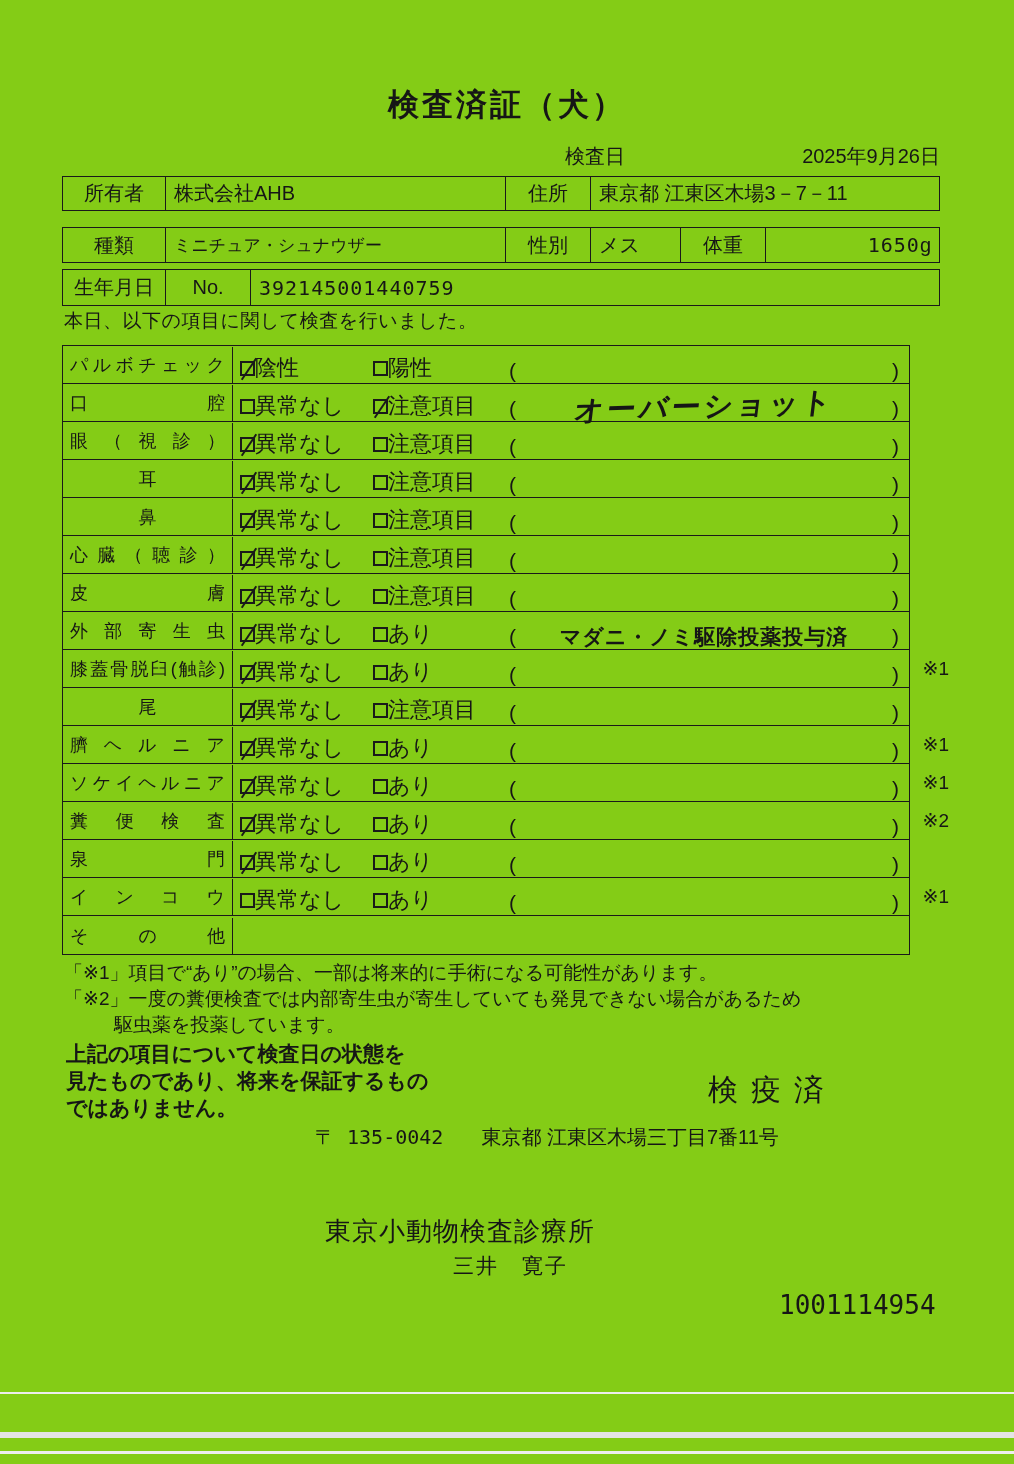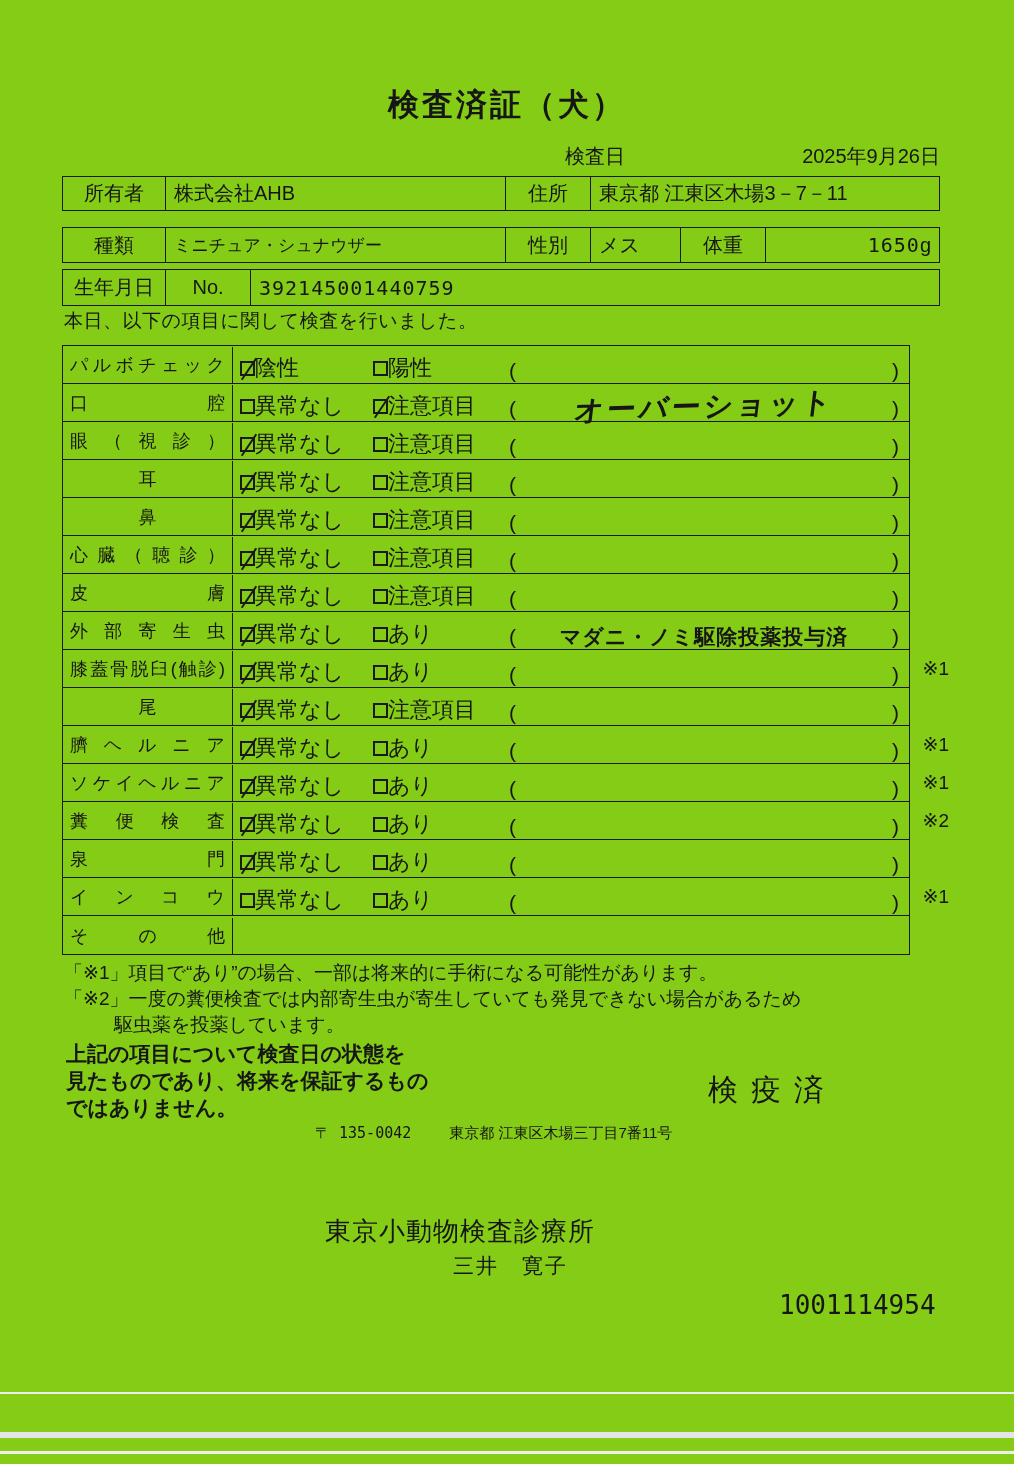--- a/index.html
+++ b/index.html
@@ -51,21 +51,21 @@
   .ptext.handwritten{font-size:29px;font-weight:600;letter-spacing:3px;
                      transform:rotate(-2deg) skewX(-9deg) translateY(-2px)}
   .inote{position:absolute;right:-40px;top:7px;font-size:19px;white-space:nowrap}
 
   .notes{position:absolute;top:960px;left:64px;font-size:19px;line-height:26px}
   .notes .indent{padding-left:50px}
 
   .disclaimer{position:absolute;top:1040px;left:66px;font-size:21px;font-weight:700;line-height:27px}
   .stamp{position:absolute;top:1070px;left:708px;font-size:30px;letter-spacing:13px;font-weight:500}
 
-  .postal{position:absolute;top:1124px;left:315px;font-size:15px;display:flex;gap:38px;align-items:baseline}
+  .postal{position:absolute;top:1124px;left:315px;font-size:20px;display:flex;gap:38px;align-items:baseline}
   .telfax{position:absolute;top:1170px;left:338px;font-size:19px;display:flex;gap:26px}
   .mono{font-family:"DejaVu Sans Mono","Liberation Mono",monospace}
   .clinic{position:absolute;top:1214px;left:325px;font-size:26px;letter-spacing:1px}
   .vet{position:absolute;top:1252px;left:453px;font-size:21px;letter-spacing:2px}
   .serial{position:absolute;top:1290px;left:779px;font-size:26px;font-family:"DejaVu Sans Mono","Liberation Mono",monospace}
 
   .artifact{position:absolute;left:0;width:100%}
   .a1{top:1392px;height:2px;background:#ededed}
   .a2{top:1432px;height:6px;background:#e4e4e4}
   .a3{top:1451px;height:3px;background:#eeeeee}

